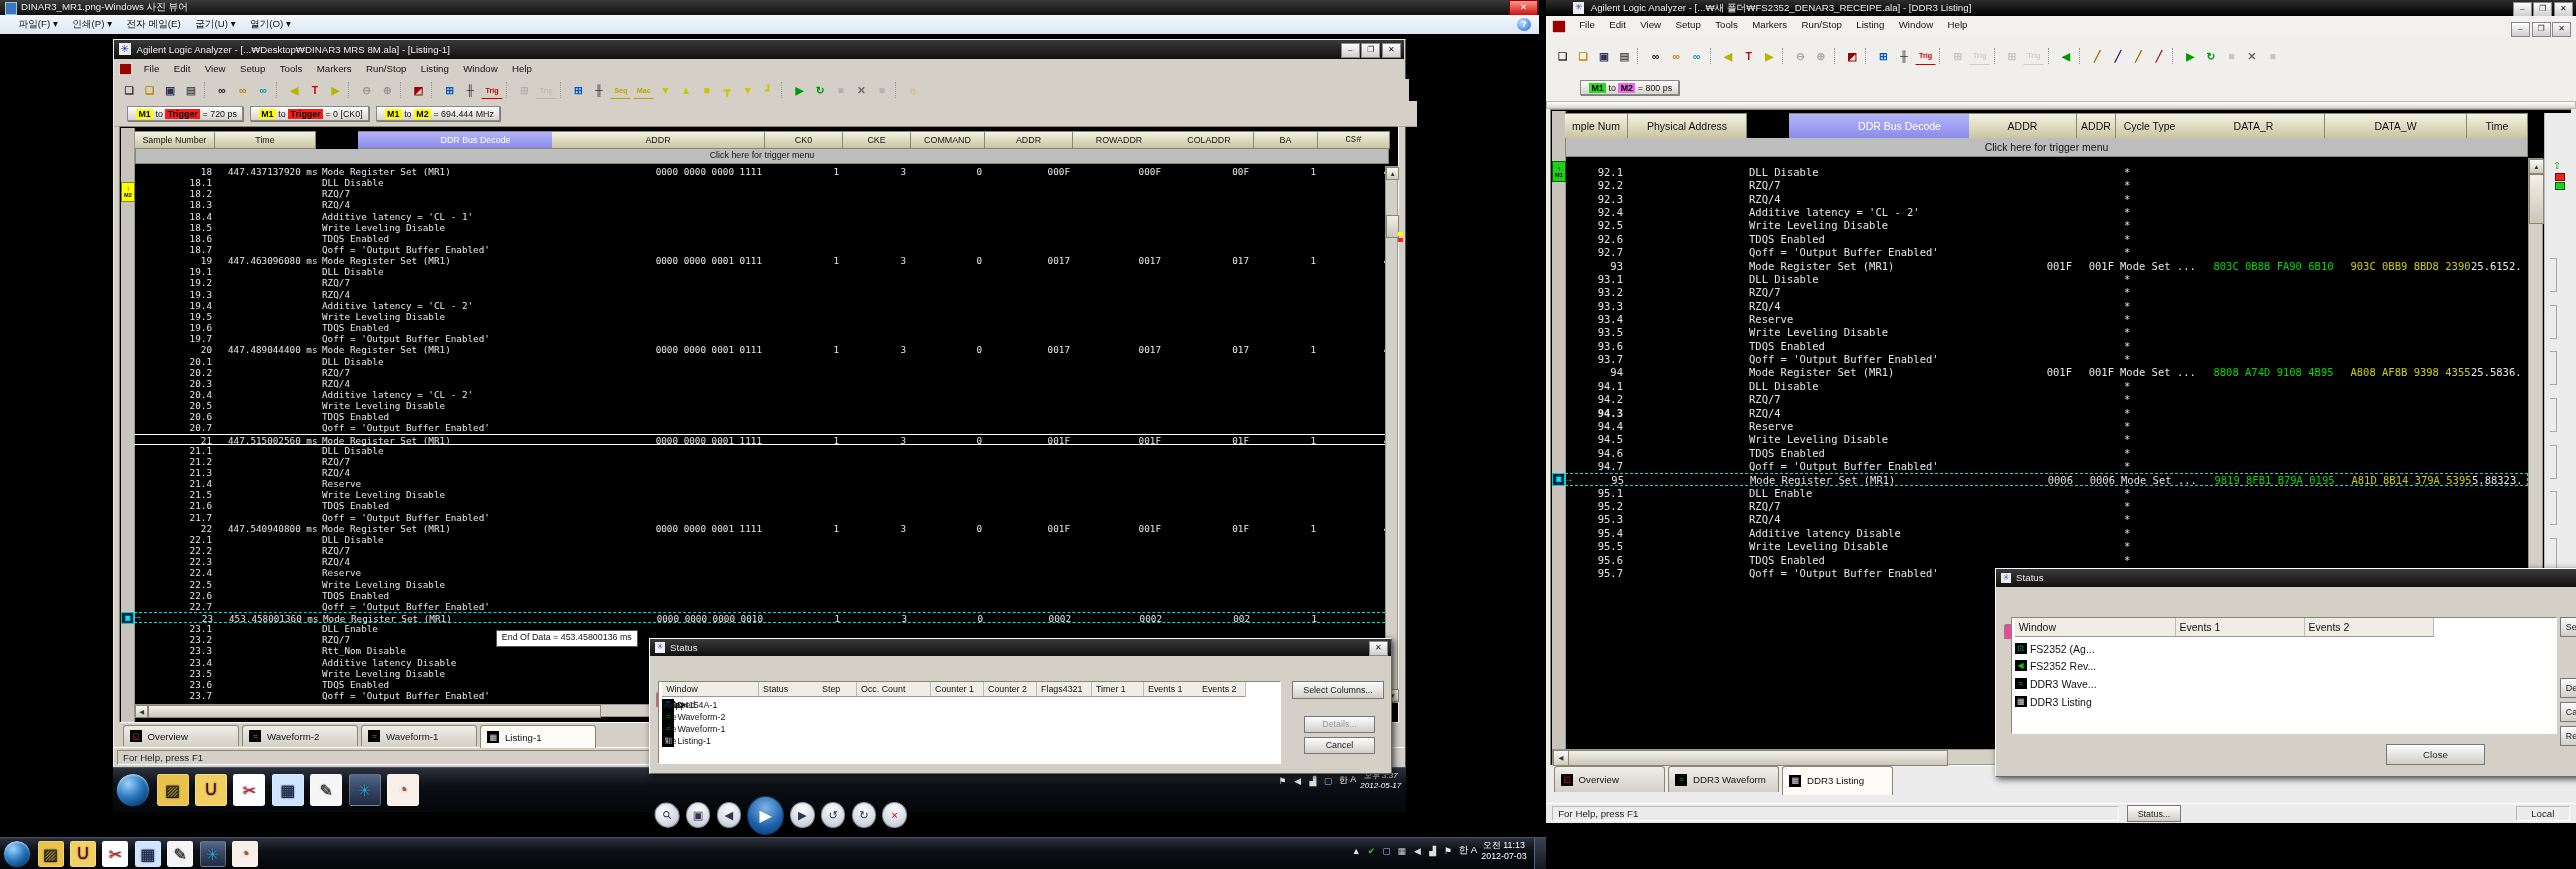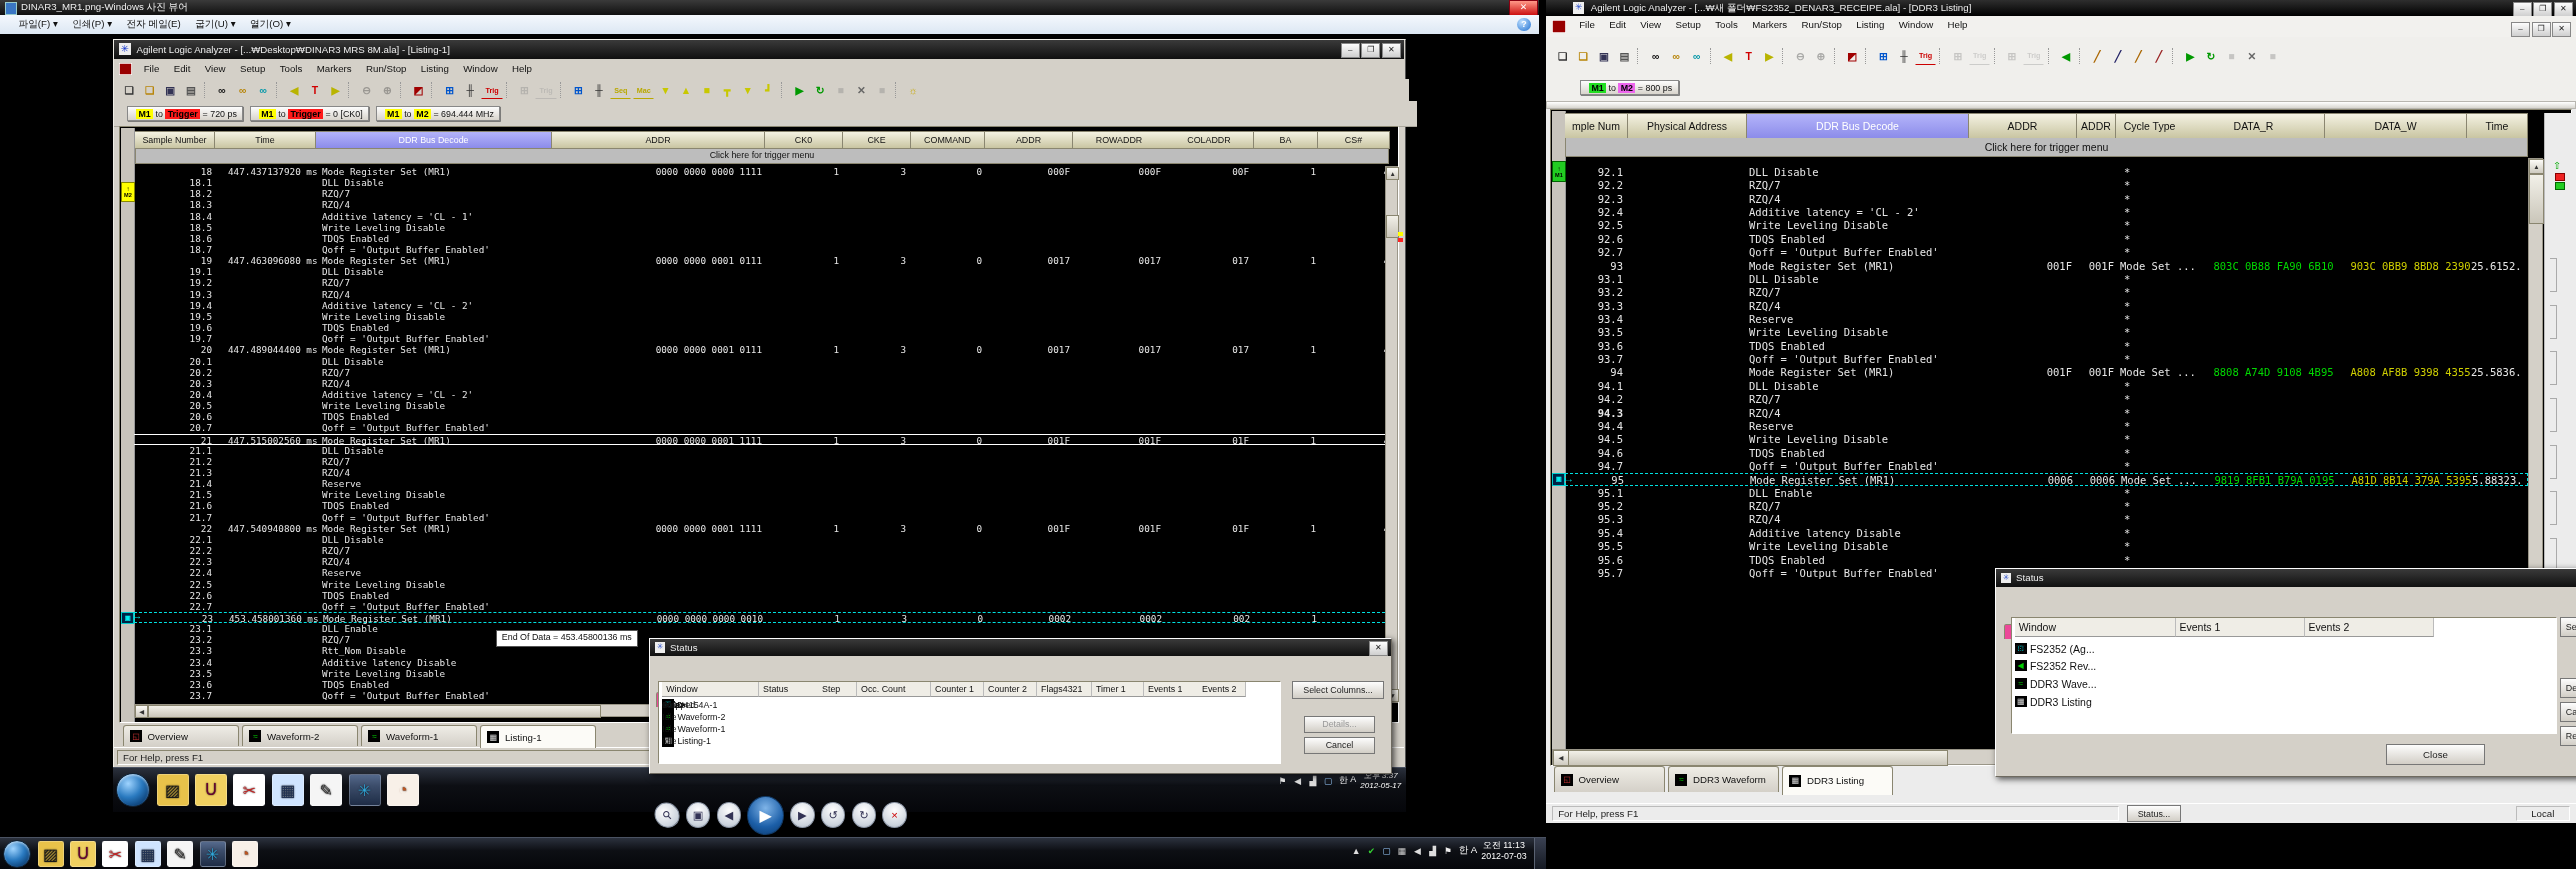--- a/index.html
+++ b/index.html
@@ -22,21 +22,21 @@
   .tb-txt{font-size:7.2px;font-weight:bold;border-bottom:1.6px solid currentColor;min-width:19.3px;}
   
   .chip{display:inline-flex;align-items:center;background:linear-gradient(#fdfdfd,#d8d4cc);
         border:0.8px solid #888;box-shadow:0.8px 0.8px 0 #666;padding:1.6px 5.6px;margin-right:6.4px;
         font-size:8.9px;color:#111;white-space:nowrap;}
   .chip b{font-weight:bold;padding:0 2.4px;margin:0 2.4px;color:#000;}
   
   .hdr-cell{position:absolute;top:0;height:100%;box-sizing:border-box;
             background:linear-gradient(#f4f2e2,#c9c5a2);border:0.8px solid #8a8670;border-left:none;
             color:#111;display:flex;align-items:center;justify-content:center;overflow:hidden;white-space:nowrap;}
-  .hdr-cell.accent{background:linear-gradient(#b4b4fa,#8c8cea);color:#fff;}
+  .hdr-cell.accent{background:linear-gradient(#b4b4fa,#8c8cea);color:#fff;margin-left:42px;}
   .trig-row{background:#bdbdbd;color:#111;text-align:center;border:0.8px solid #8a8670;border-top:none;box-sizing:border-box;}
   .lrow,.rrow{position:absolute;left:0;width:100%;box-sizing:border-box;color:#e6e6e6;white-space:nowrap;}
   .lrow span,.rrow span{position:absolute;top:0;overflow:visible;}
   .lrow.sel{border-top:0.8px solid #fff;border-bottom:0.8px solid #fff;}
   .lrow.eod,.rrow.eod{border:0.8px dashed #00e0e0;}
   .v-r{text-align:right;} .v-l{text-align:left;} .v-c{text-align:center;}
   .scroll{background:#d4d0c8;border:0.8px solid #9a9688;box-sizing:border-box;}
   .sc-btn{position:absolute;background:linear-gradient(#fcfbf7,#cfcbc0);border:0.8px solid #8a8670;
           color:#333;font-size:6.4px;display:flex;align-items:center;justify-content:center;}
   .sc-thumb{position:absolute;background:linear-gradient(#f2f0e8,#cac6ba);border:0.8px solid #8a8670;}
@@ -169,21 +169,21 @@
       <div class="hdr-cell" style="left: 80px; width: 101px;">Time</div>
       <div class="hdr-cell accent" style="left: 181px; width: 236px;">DDR Bus Decode</div>
       <div class="hdr-cell" style="left: 417px; width: 213px;">ADDR</div>
       <div class="hdr-cell" style="left: 630px; width: 78px;">CK0</div>
       <div class="hdr-cell" style="left: 708px; width: 68px;">CKE</div>
       <div class="hdr-cell" style="left: 776px; width: 74px;">COMMAND</div>
       <div class="hdr-cell" style="left: 850px; width: 88px;">ADDR</div>
       <div class="hdr-cell" style="left: 938px; width: 93px;">ROWADDR</div>
       <div class="hdr-cell" style="left: 1030px; width: 89px;">COLADDR</div>
       <div class="hdr-cell" style="left: 1119px; width: 64px;">BA</div>
-      <div class="hdr-cell" style="left: 1183px; width: 72px;">CS#</div>
+      <div class="hdr-cell" style="left: 1183px; width: 72px; font-family: Liberation Mono, monospace;">CS#</div>
     </div>
   <div class="abs trig-row" style="left:135px;top:149px;width:1254px;height:14.5px;font-size:8.9px;line-height:13.7px;">Click here for trigger menu</div>
   <div class="abs mono" id="lrows" style="left:134px;top:166px;width:1256px;height:537px;font-size:9.3px;overflow:visible;">
       <div class="lrow" style="top: 0px; height: 11px;">
         <span class="v-r" style="left: 0px; width: 78px;">18</span>
         <span class="v-l" style="left: 94px; width: 98px;">447.437137920 ms</span>
         <span class="v-l" style="left: 188px; width: 235px;">Mode Register Set (MR1)</span>
         <span class="v-r" style="left: 419px; width: 209px;">0000 0000 0000 1111</span>
         <span class="v-r" style="left: 633px; width: 72px;">1</span>
         <span class="v-r" style="left: 708px; width: 64px;">3</span>

